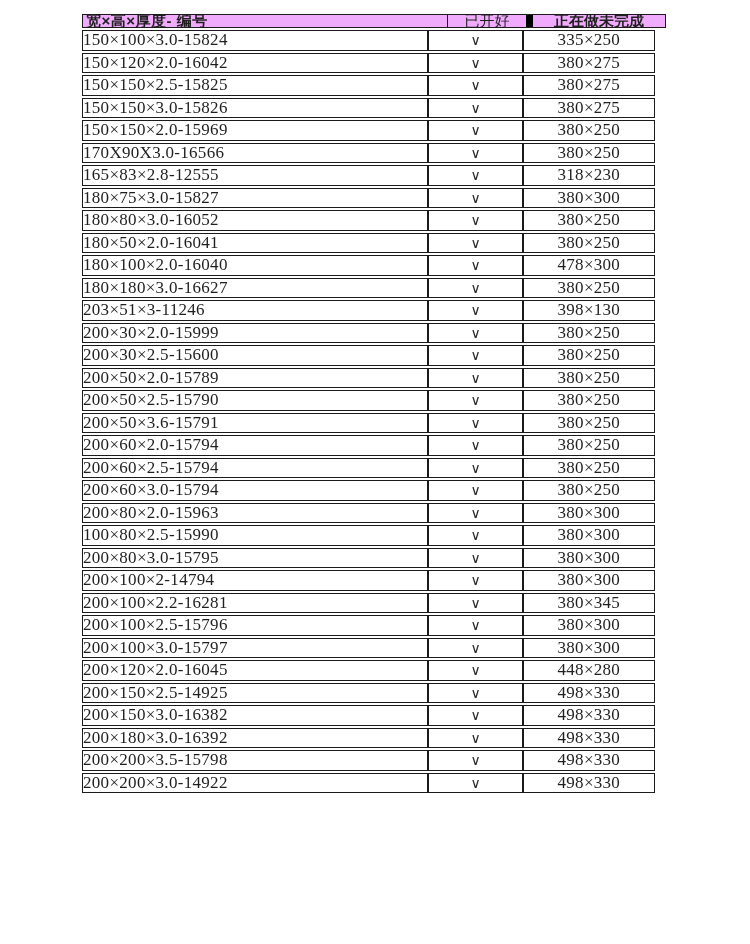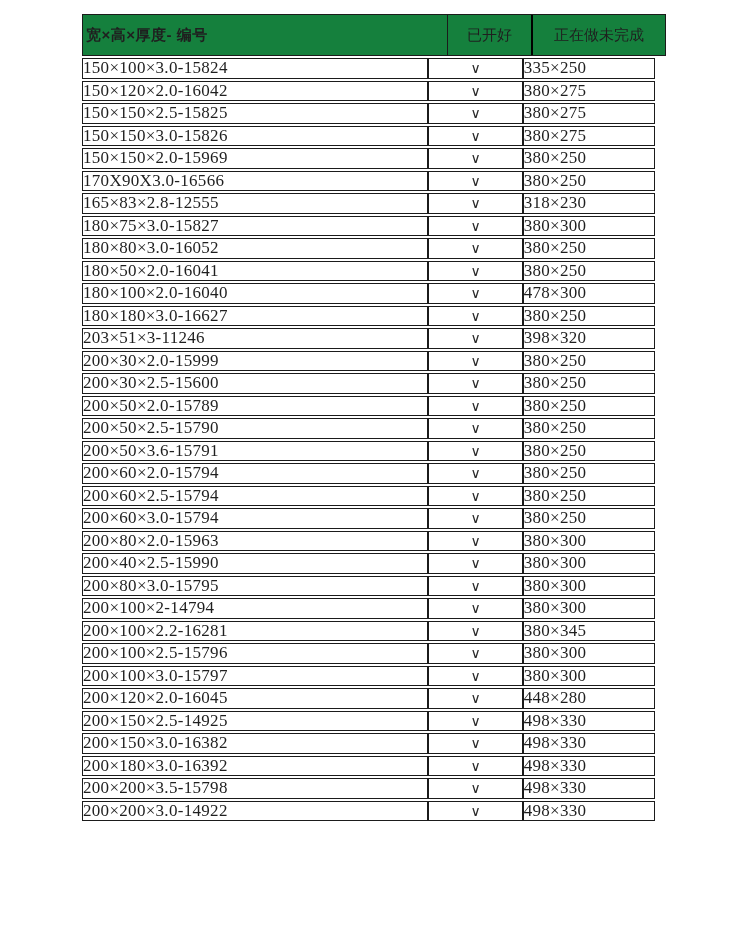--- a/index.html
+++ b/index.html
@@ -17,50 +17,51 @@
   }
   .table-wrap {
     position: absolute;
     left: 82px;
     top: 14px;
   }
   
   .hdr {
     display: flex;
     width: 584px;
-    height: 42px;
+    height: 14px;
     box-sizing: border-box;
     border: 1px solid #1b1b1b;
     font-size: 15px;
     align-items: stretch;
-    background: #15803d;
+    background: #f0abfc;
   }
   .hc {
     display: flex;
     align-items: center;
     box-sizing: border-box;
     white-space: nowrap;
     overflow: hidden;
   }
   .hc1 {
     width: 365px;
     border-right: 1px solid #1b1b1b;
     padding-left: 3px;
     font-weight: bold;
     font-family: "Liberation Sans", sans-serif;
     letter-spacing: 0.5px;
   }
   .hc2 {
     width: 85px;
-    border-right: 2px solid #000000;
+    border-right: 7px solid #000000;
     justify-content: center;
   }
   .hc3 {
     flex: 1;
     justify-content: center;
+    font-weight: bold;
   }
   
   table.body {
     border-collapse: separate;
     border-spacing: 0 2px;
     table-layout: fixed;
     width: 573px;
     font-size: 17px;
     margin: 0;
   }
@@ -81,20 +82,21 @@
   }
   td.c2 {
     width: 84px;
     text-align: center;
     font-family: "DejaVu Sans", sans-serif;
     font-size: 14px;
     color: #2a2a2a;
   }
   td.c3 {
     width: 118px;
+    text-align: center;
     letter-spacing: 0.3px;
   }
 </style>
 </head>
 <body>
 
 <div class="table-wrap">
 
   <div class="hdr">
     <div class="hc hc1">宽×高×厚度- 编号</div>
@@ -174,21 +176,21 @@
 
     <tr>
       <td class="c1">180×180×3.0-16627</td>
       <td class="c2"><span>∨</span></td>
       <td class="c3">380×250</td>
     </tr>
 
     <tr>
       <td class="c1">203×51×3-11246</td>
       <td class="c2"><span>∨</span></td>
-      <td class="c3">398×320</td>
+      <td class="c3">398×130</td>
     </tr>
 
     <tr>
       <td class="c1">200×30×2.0-15999</td>
       <td class="c2"><span>∨</span></td>
       <td class="c3">380×250</td>
     </tr>
 
     <tr>
       <td class="c1">200×30×2.5-15600</td>
@@ -232,21 +234,21 @@
       <td class="c3">380×250</td>
     </tr>
 
     <tr>
       <td class="c1">200×80×2.0-15963</td>
       <td class="c2"><span>∨</span></td>
       <td class="c3">380×300</td>
     </tr>
 
     <tr>
-      <td class="c1">200×40×2.5-15990</td>
+      <td class="c1">100×80×2.5-15990</td>
       <td class="c2"><span>∨</span></td>
       <td class="c3">380×300</td>
     </tr>
 
     <tr>
       <td class="c1">200×80×3.0-15795</td>
       <td class="c2"><span>∨</span></td>
       <td class="c3">380×300</td>
     </tr>
 

